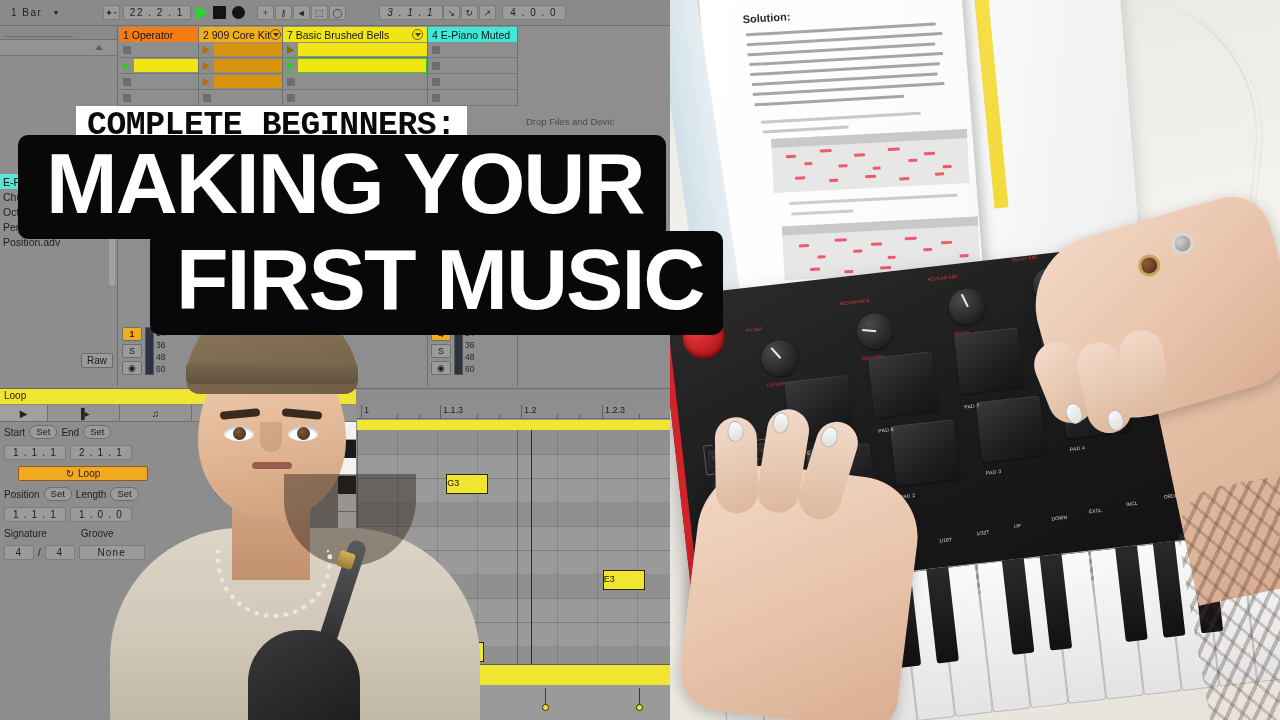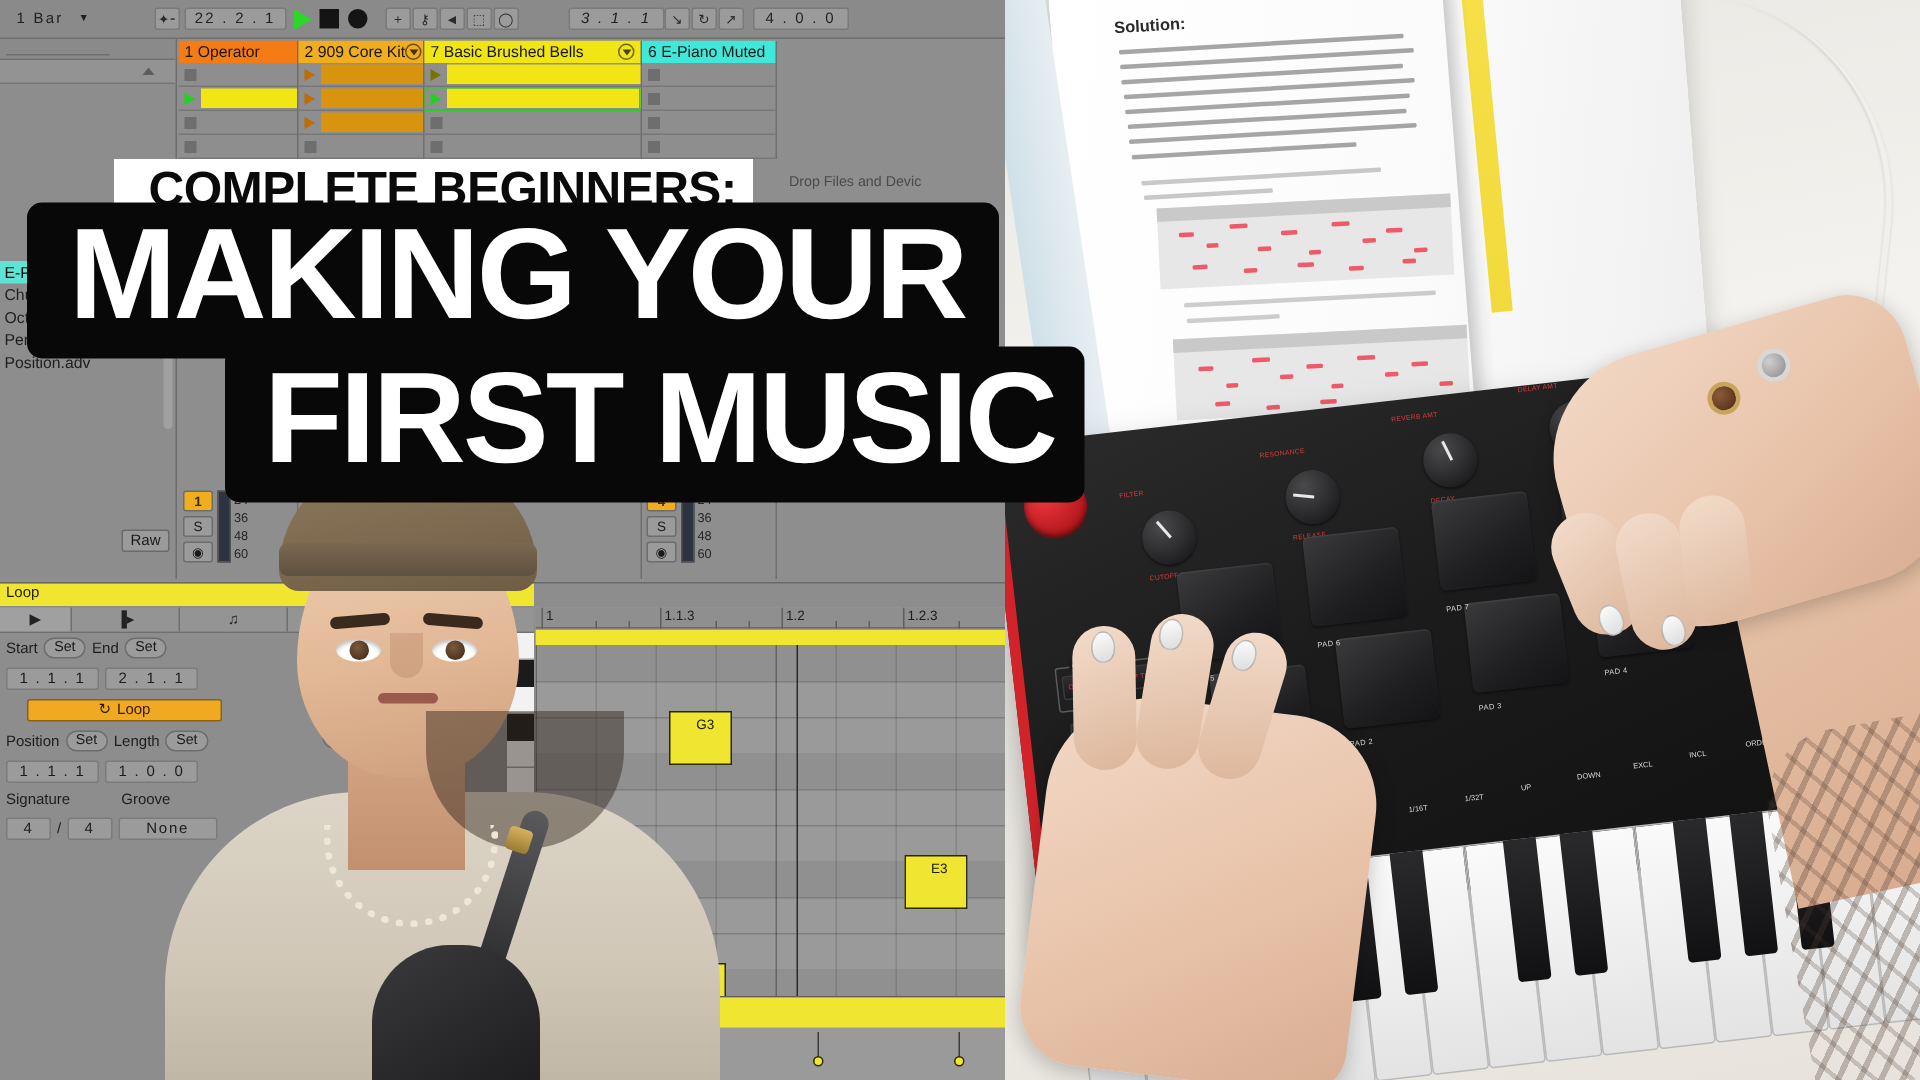--- a/index.html
+++ b/index.html
@@ -279,22 +279,22 @@
   }
   #rollgrid { position: absolute; left: 0; top: 25px; right: 0; bottom: 0; }
   .hline { position: absolute; left: 0; right: 0; height: 1px; background: rgba(0,0,0,.18); }
   .hband { position: absolute; left: 0; right: 0; background: rgba(0,0,0,.06); }
   .vline { position: absolute; top: 0; bottom: 0; width: 1px; background: rgba(0,0,0,.13); }
   .vline.bar { background: rgba(0,0,0,.3); }
   .note {
     position: absolute; background: #f0e632;
     border: 1px solid #2a2a00;
     font-size: 9px; color: #1a1a00;
-    line-height: 16px; padding-left: 17px;
-    height: 36px; overflow: hidden; white-space: nowrap;
+    line-height: 16px; padding-left: 0;
+    height: 20px; overflow: hidden; white-space: nowrap;
   }
   #playhead { position: absolute; top: 0; bottom: 0; width: 1px; background: #2b2b2b; }
   #velo-lane {
     position: absolute; left: 0; right: 0; bottom: 0; height: 56px;
     border-top: 1px solid #5d5d5d;
     background: #9a9a9a;
   }
   .velo-stem { position: absolute; bottom: 12px; width: 1px; background: #3a3a3a; }
   .velo-dot {
     position: absolute; width: 7px; height: 7px; border-radius: 50%;
@@ -489,22 +489,22 @@
     border: 3px solid #c9a45c;
   }
 
   
   #title-wrap { position: absolute; left: 0; top: 0; width: 1280px; height: 720px; pointer-events: none; }
   #line1 {
     position: absolute; left: 76px; top: 106px;
     background: #ffffff; color: #0a0a0a;
     font-size: 33px; font-weight: bold;
     letter-spacing: -.4px;
-    padding: 3px 11px 5px 23px;
-    font-family: Liberation Sans, sans-serif;
+    padding: 3px 11px 5px 11px;
+    font-family: Liberation Mono, monospace;
     white-space: nowrap;
     line-height: 1;
   }
   #line2 {
     position: absolute; left: 18px; top: 135px;
     background: #080808; color: #ffffff;
     font-size: 86px; font-weight: bold;
     letter-spacing: -2px;
     padding: 8px 22px 14px 28px;
     border-radius: 10px;
@@ -659,21 +659,21 @@
               <i></i>
             </span>
         </div>
         <div class="th" style="width:145px;background:#f2e514;">
           <span>7 Basic Brushed Bells</span>
           <span class="dd">
               <i></i>
             </span>
         </div>
         <div class="th" style="width:90px;background:#3fe8d8;">
-          <span>6 E-Piano Muted</span>
+          <span>4 E-Piano Muted</span>
         </div>
         <div class="th" style="width:152px;background:#8e8e8e;border-right:none;"></div>
       </div>
 
       <div id="clip-grid">
 
         <div class="track-col" style="width:80px">
           <div class="slot">
               <span class="sbtn">
                 <span class="sq"></span>

